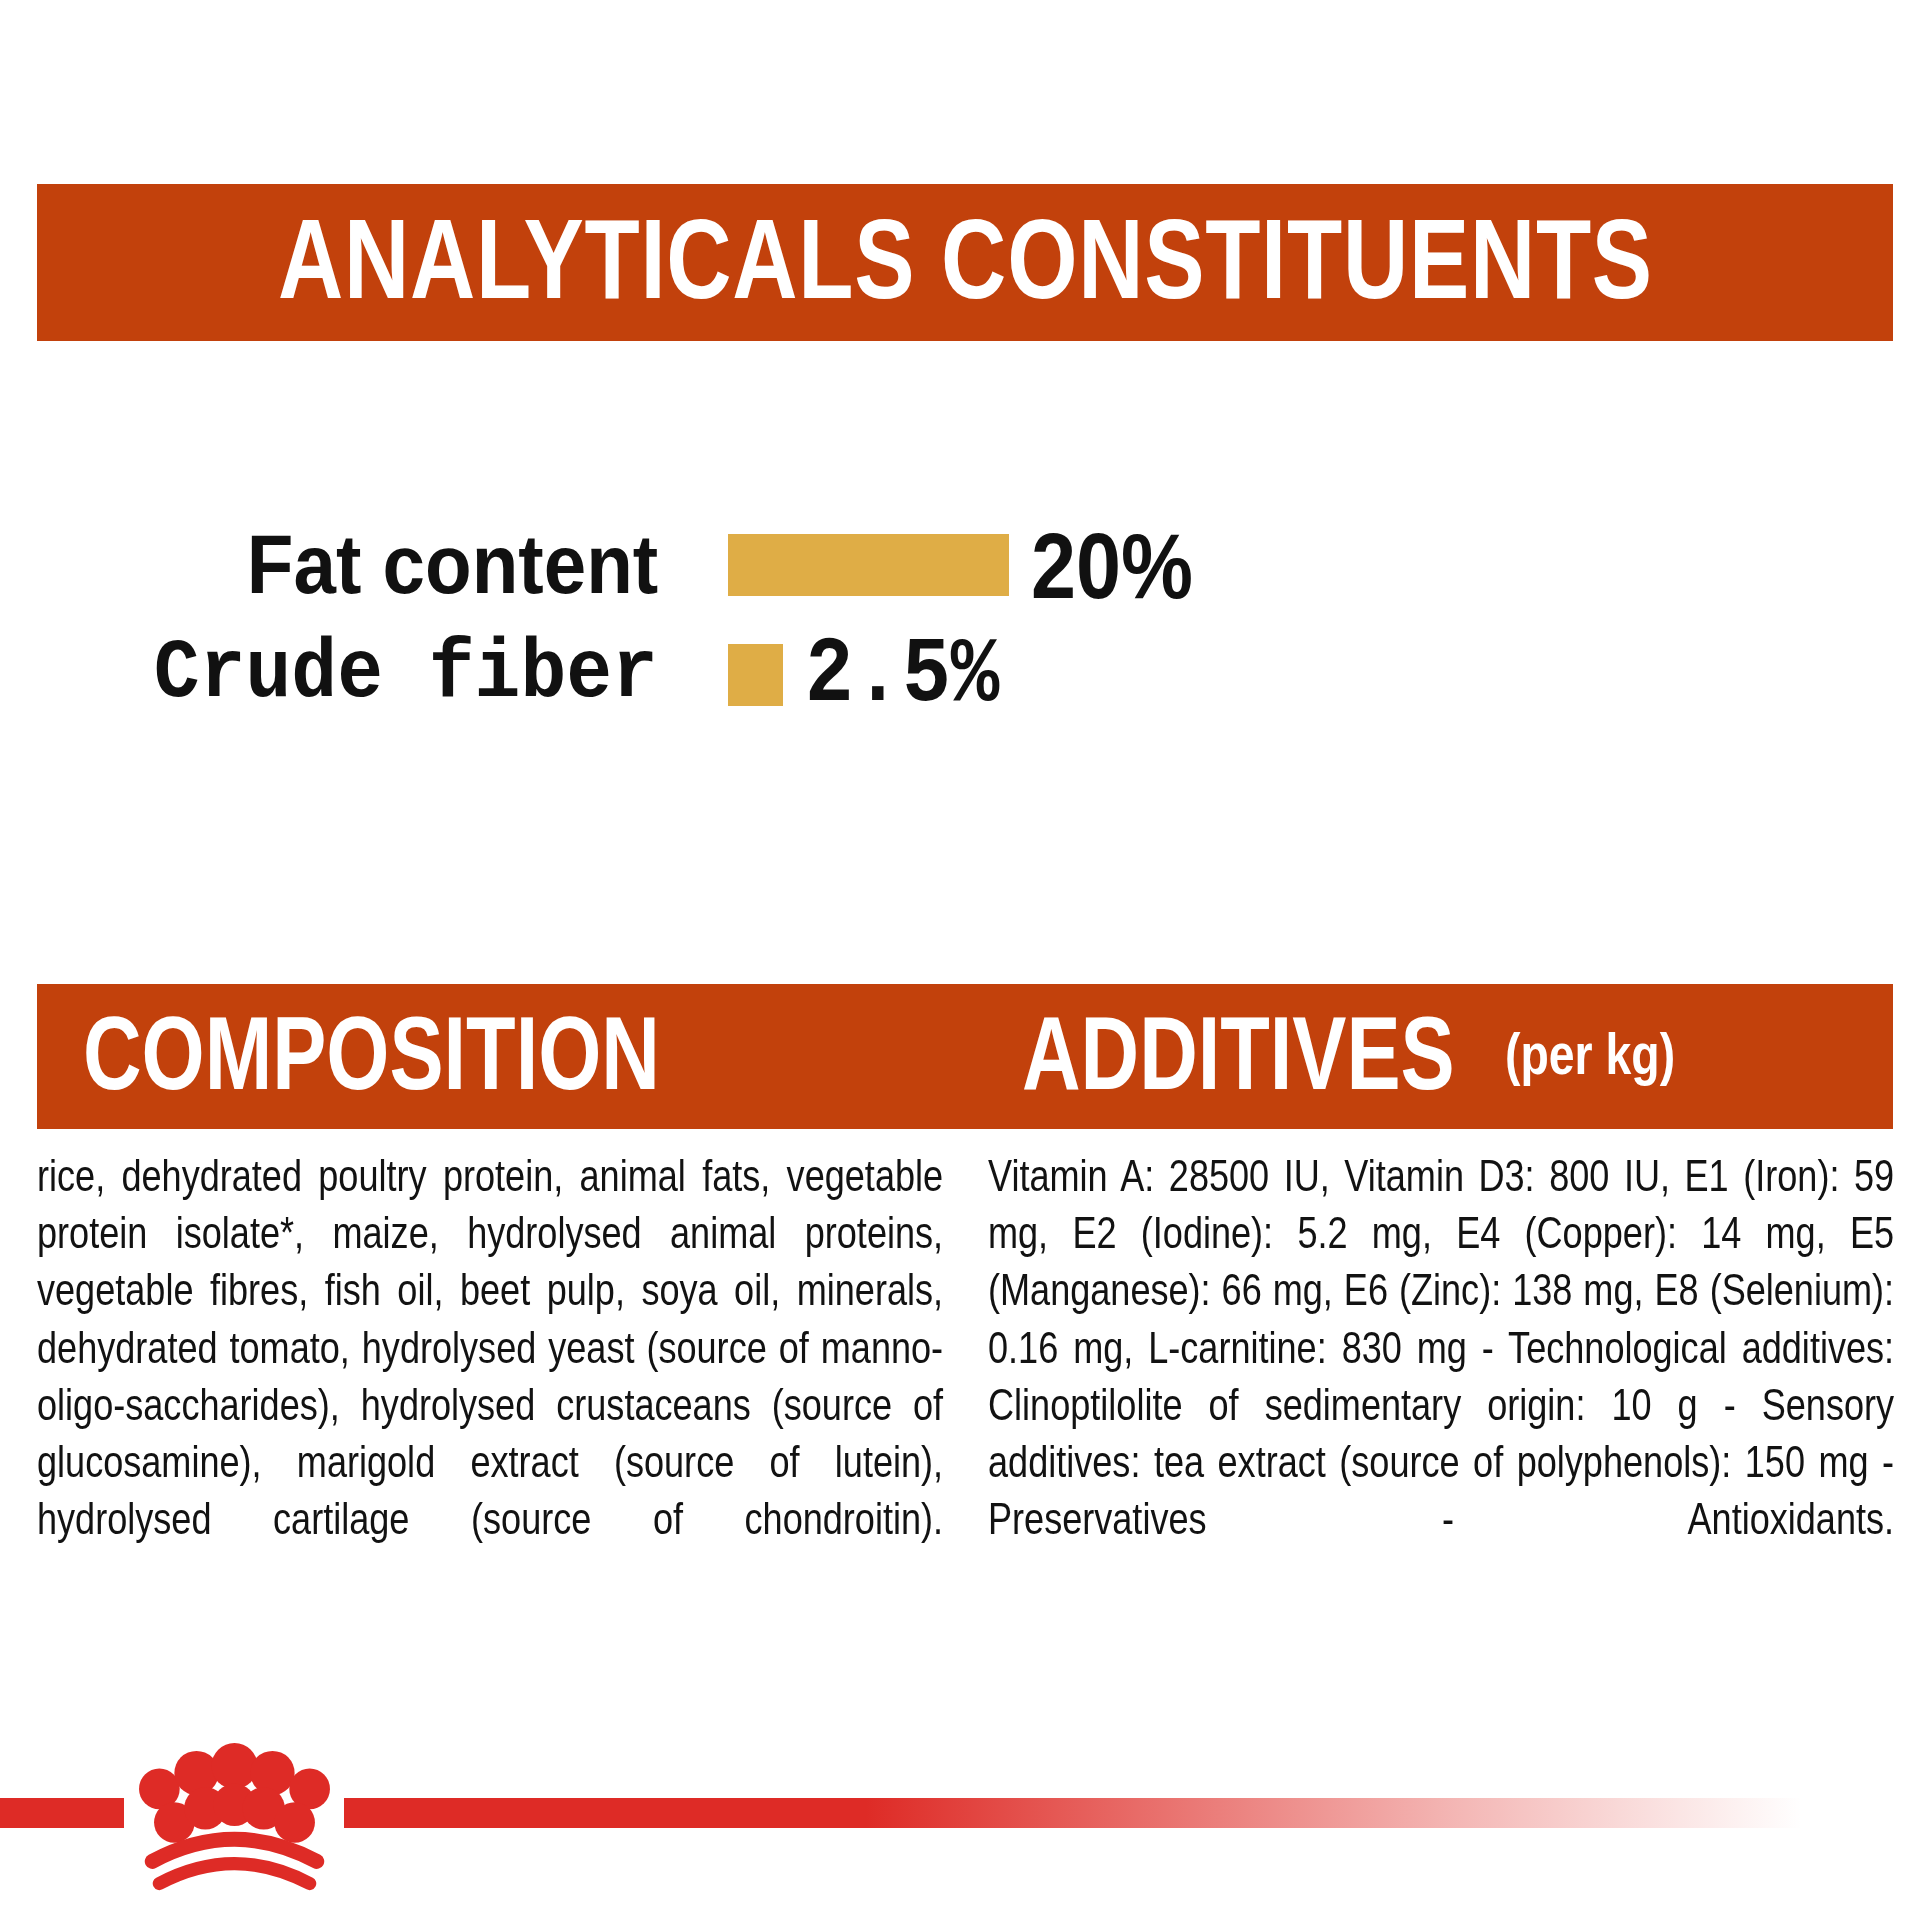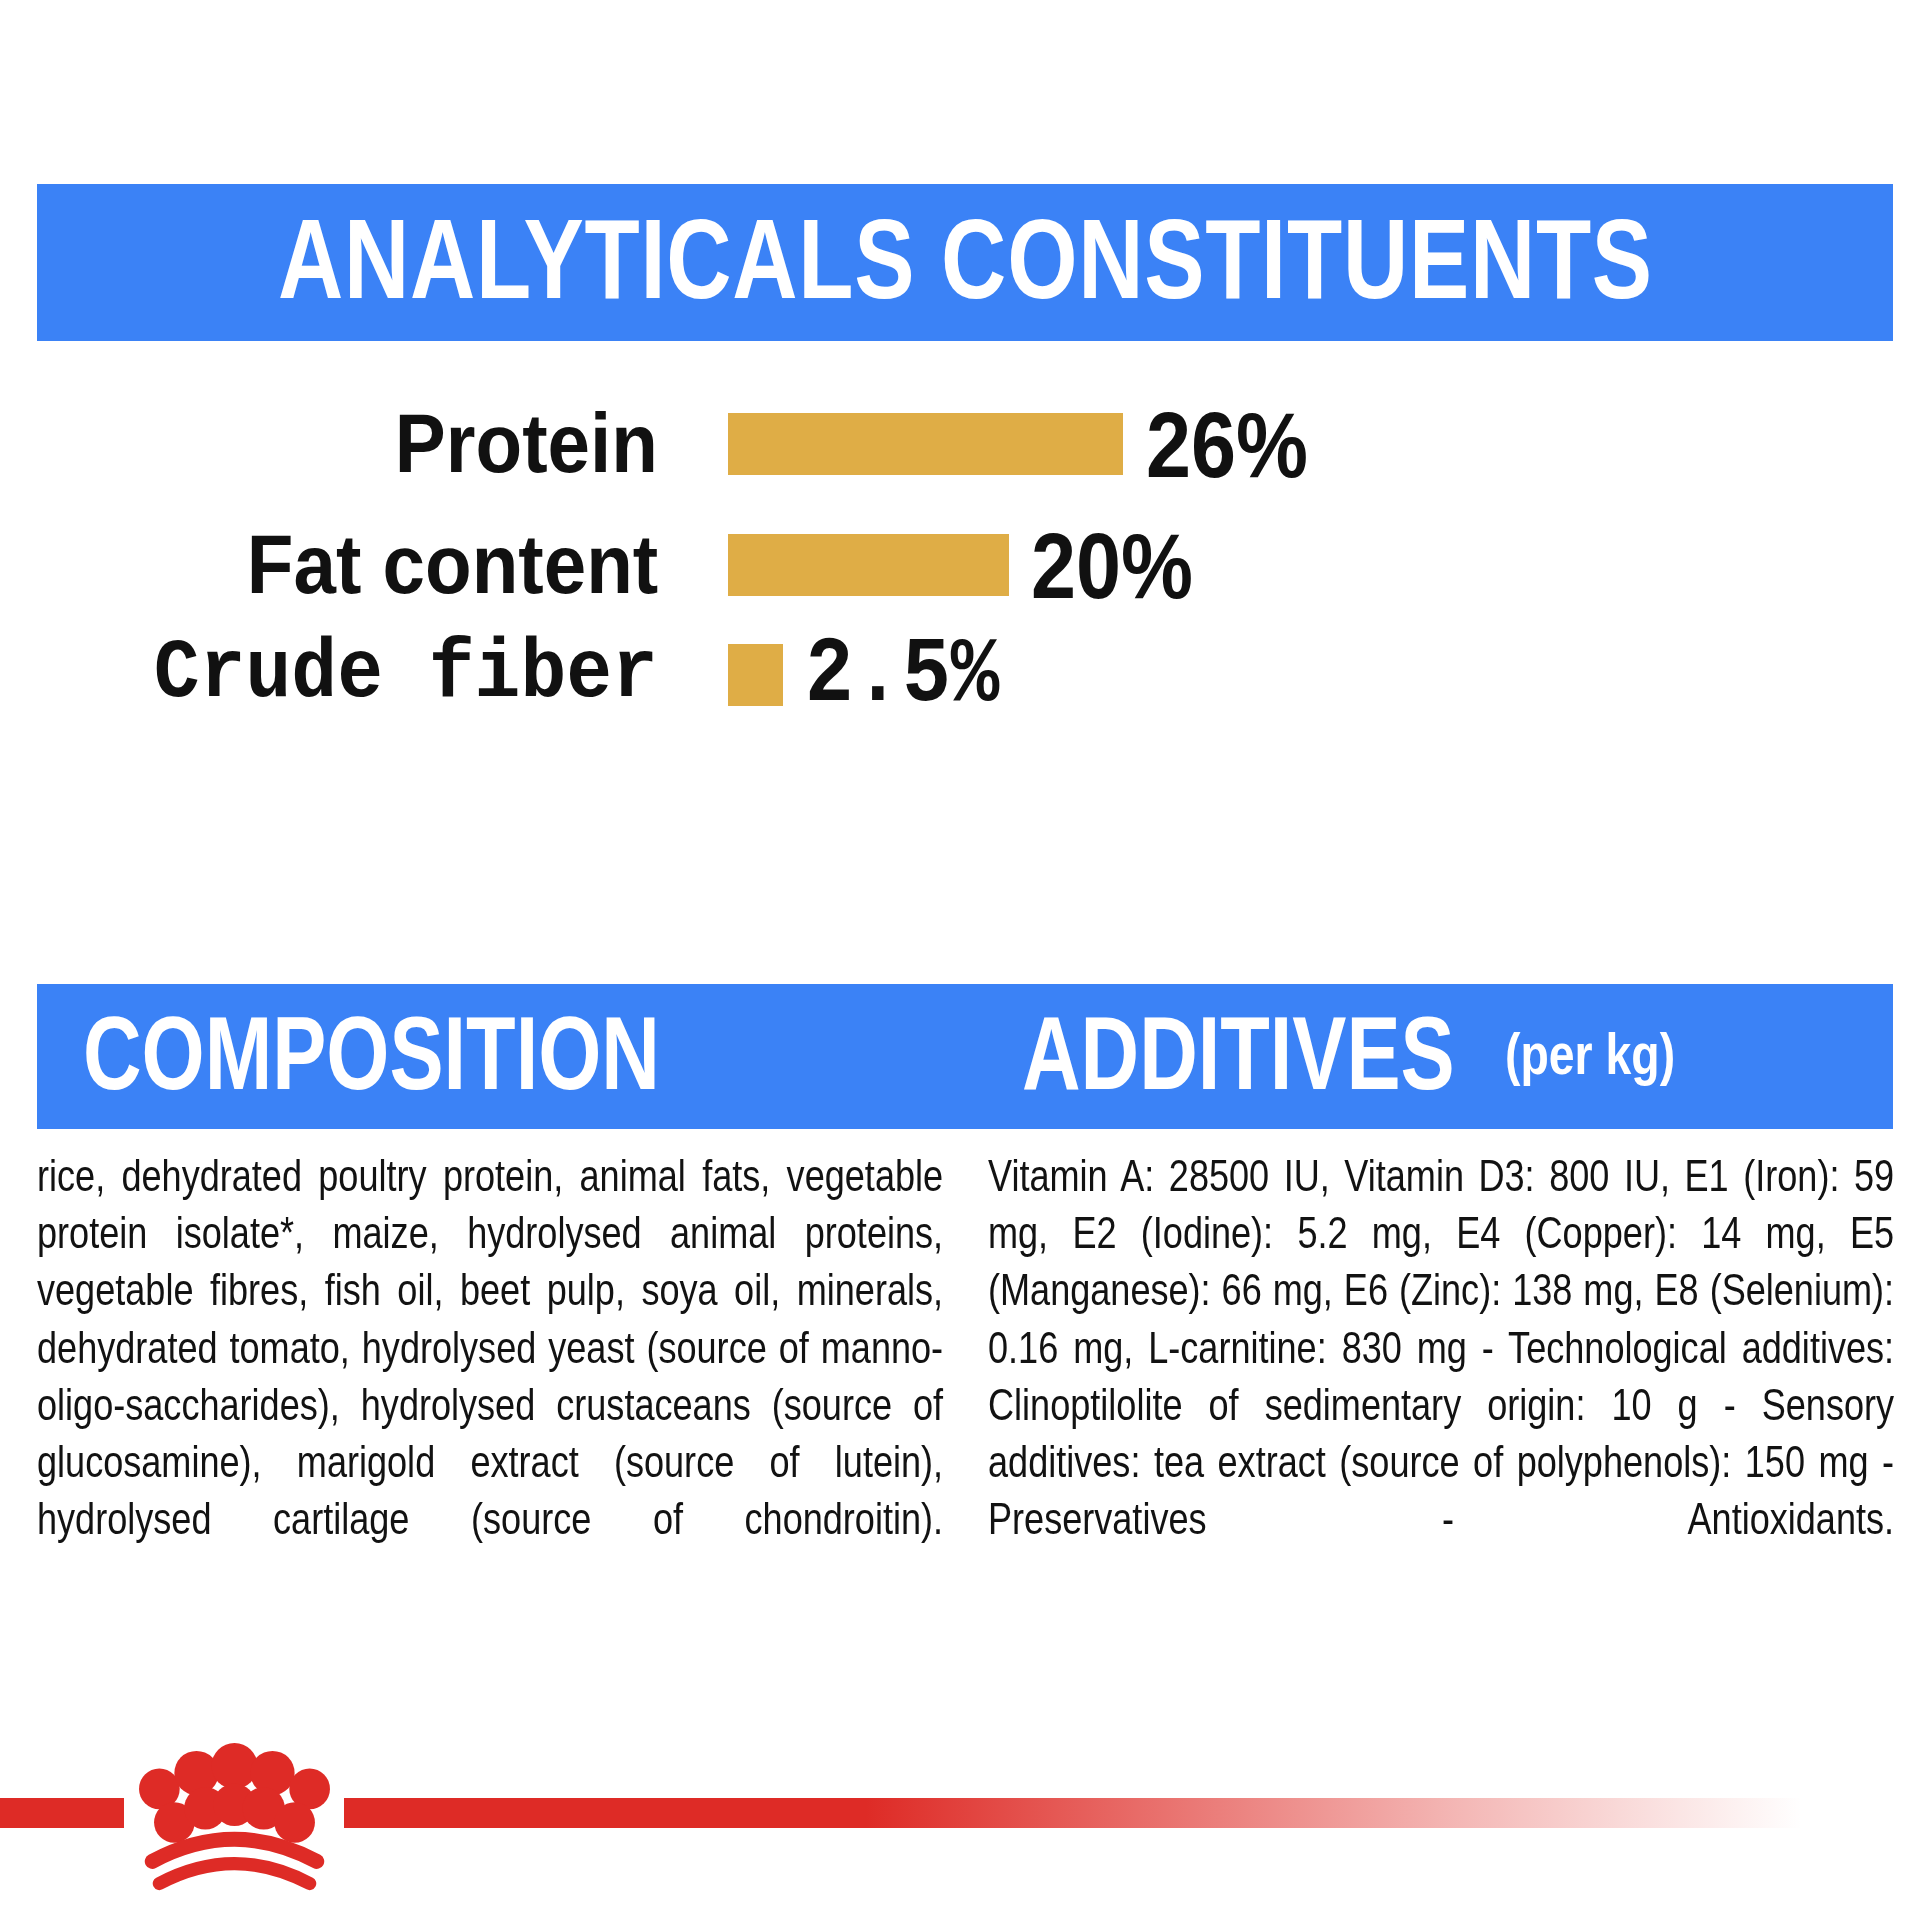--- a/index.html
+++ b/index.html
@@ -12,21 +12,21 @@
     height: 1929px;
     position: relative;
     overflow: hidden;
     font-family: "Liberation Sans", sans-serif;
     -webkit-font-smoothing: antialiased;
   }
 
   
   .banner {
     position: absolute;
-    background: #3b82f6;
+    background: #c2410c;
     display: flex;
     align-items: center;
     box-sizing: border-box;
   }
 
   #analyticals-banner {
     left: 37px;
     top: 184px;
     width: 1856px;
     height: 157px;
@@ -185,25 +185,20 @@
 </style>
 </head>
 <body>
 
 <div class="banner" id="analyticals-banner">
   <span class="banner-title">ANALYTICALS CONSTITUENTS</span>
 </div>
 
 <div id="constituents-chart">
 
-  <div class="chart-row" style="top:7px;">
-    <span class="row-label">Protein</span>
-    <span class="row-bar" id="bar-0" style="width: 395px; background: rgb(223, 173, 70);"></span>
-    <span class="row-value" id="val-0" style="left: 1146px;">26%</span>
-  </div>
 
   <div class="chart-row" style="top:128px;">
     <span class="row-label">Fat content</span>
     <span class="row-bar" id="bar-1" style="width: 281px; background: rgb(223, 173, 70);"></span>
     <span class="row-value" id="val-1" style="left: 1031px;">20%</span>
   </div>
 
   <div class="chart-row" style="top:238px;font-family:Liberation Mono, monospace;">
     <span class="row-label">Crude fiber</span>
     <span class="row-bar" id="bar-2" style="width: 55px; background: rgb(223, 173, 70);"></span>

